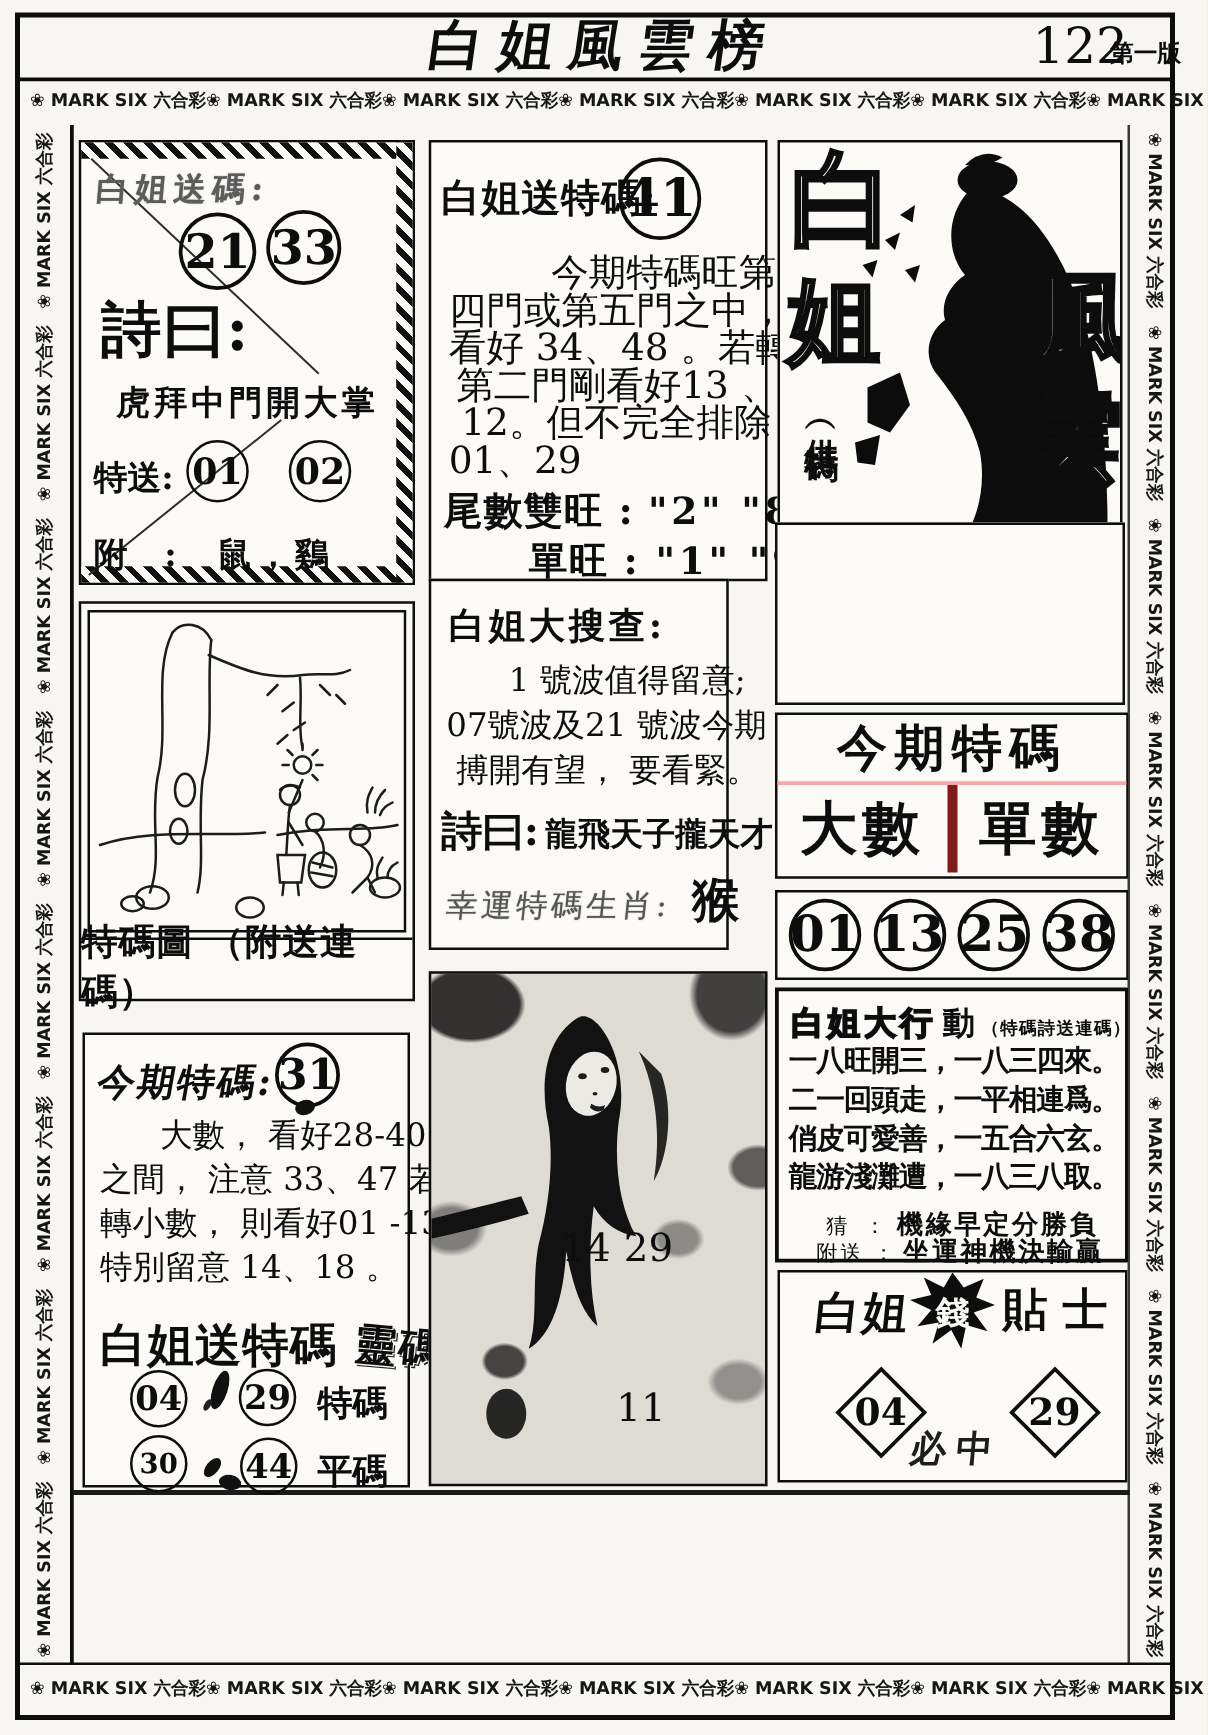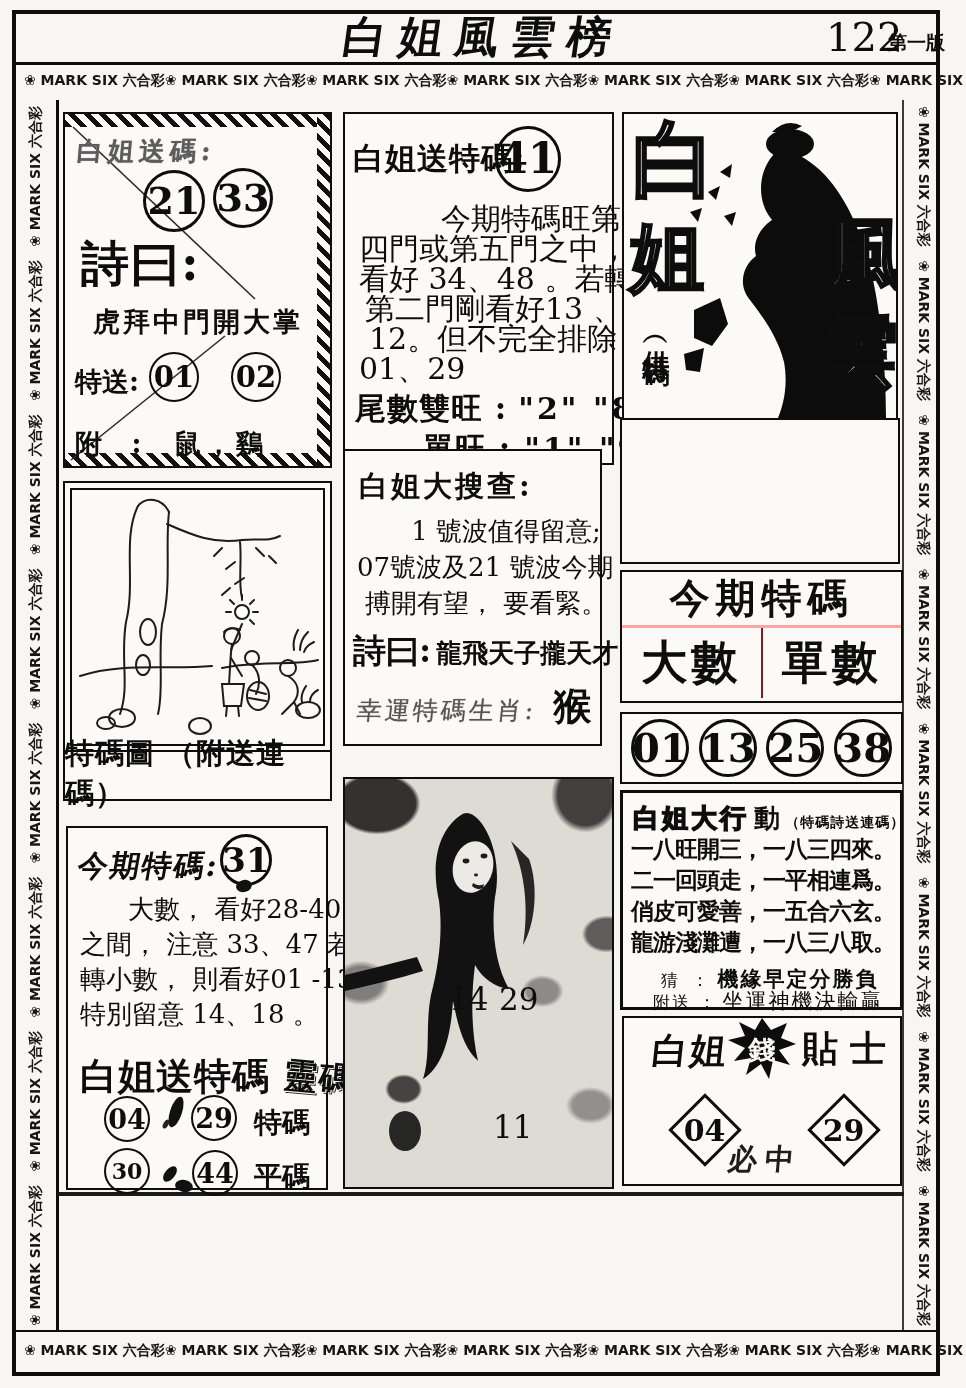--- a/index.html
+++ b/index.html
@@ -207,21 +207,21 @@
     <div class="abs" style="left:10px;top:274px;white-space:nowrap;">
       <span style="font-size:31px;font-weight:900;letter-spacing:1px;">尾數雙旺 :</span>
       <span style="font-size:30px;font-weight:700;margin-left:6px;letter-spacing:3px;">"2" "8"</span>
     </div>
     <div class="abs" style="left:78px;top:314px;white-space:nowrap;">
       <span style="font-size:31px;font-weight:900;letter-spacing:1px;">單旺 :</span>
       <span style="font-size:30px;font-weight:700;margin-left:8px;letter-spacing:3px;">"1" "9"</span>
     </div>
   </div>
 
-  <div class="box" style="left:343px;top:449px;width:259px;height:297px;text-align:center;">
+  <div class="box" style="left:343px;top:463px;width:240px;height:297px;">
     <div class="abs" style="left:14px;top:16px;font-size:29px;font-weight:800;letter-spacing:3px;">白姐大搜查:</div>
     <div class="abs" style="left:12px;top:62px;width:248px;font-size:26px;line-height:36px;">
       <div class="pline" style="padding-left:50px;">1 號波值得留意;</div>
       <div class="pline">07號波及21 號波今期</div>
       <div class="pline" style="padding-left:8px;">搏開有望， 要看緊。</div>
     </div>
     <div class="abs" style="left:8px;top:178px;white-space:nowrap;">
       <span style="font-size:33px;font-weight:900;">詩曰:</span>
       <span style="font-size:26px;font-weight:800;">龍飛天子攏天才</span>
     </div>
@@ -283,21 +283,21 @@
     <div class="abs" style="left:14px;top:212px;height:94px;overflow:hidden;writing-mode:vertical-rl;text-orientation:upright;
                 font-size:27px;font-weight:600;letter-spacing:4px;">（供特碼</div>
   </div>
 
   <div class="box" style="left:620px;top:418px;width:280px;height:146px;z-index:2;"></div>
 
   <div class="box" style="left:620px;top:570px;width:283px;height:133px;padding:0;">
     <div style="height:56px;border-bottom:3px solid #fca5a5;display:flex;align-items:center;justify-content:center;
                 font-family:'DejaVu Sans','Liberation Sans',sans-serif;font-size:40px;font-weight:900;letter-spacing:6px;">今期特碼</div>
     <div style="display:flex;height:70px;">
-      <div style="flex:1;border-right:2px solid #7f1d1d;display:flex;align-items:center;justify-content:center;
+      <div style="flex:1;border-right:8px solid #7f1d1d;display:flex;align-items:center;justify-content:center;
                   font-size:46px;font-weight:900;letter-spacing:4px;">大數</div>
       <div style="flex:1;display:flex;align-items:center;justify-content:center;
                   font-size:46px;font-weight:900;letter-spacing:4px;">單數</div>
     </div>
   </div>
 
   <div class="box" style="left:620px;top:712px;width:283px;height:72px;display:flex;align-items:center;justify-content:space-around;padding:0 4px;">
     <div class="circle" style="width:58px;height:58px;font-size:40px;">01</div>
     <div class="circle" style="width:58px;height:58px;font-size:40px;">13</div>
     <div class="circle" style="width:58px;height:58px;font-size:40px;">25</div>
@@ -316,21 +316,21 @@
       <div class="pline">二一回頭走，一平相連爲。</div>
       <div class="pline">俏皮可愛善，一五合六玄。</div>
       <div class="pline">龍游淺灘遭，一八三八取。</div>
     </div>
     <div class="abs" style="left:38px;top:172px;white-space:nowrap;">
       <span style="font-size:17px;letter-spacing:4px;">猜 ：</span>
       <span style="font-size:21px;font-weight:900;letter-spacing:2px;">機緣早定分勝負</span>
     </div>
     <div class="abs" style="left:30px;top:194px;white-space:nowrap;">
       <span style="font-size:17px;letter-spacing:2px;">附送 ：</span>
-      <span style="font-size:21px;font-weight:400;letter-spacing:2px;text-align:center;">坐運神機決輸贏</span>
+      <span style="font-size:21px;font-weight:700;letter-spacing:2px;text-align:center;">坐運神機決輸贏</span>
     </div>
   </div>
 
   <div class="box" style="left:622px;top:1016px;width:280px;height:170px;">
     <span class="abs" style="left:28px;top:14px;font-size:36px;font-weight:900;letter-spacing:2px;transform:skewX(-6deg);line-height:1;">白姐</span>
     <svg class="abs" width="68" height="64" viewBox="0 0 68 64" style="left:104px;top:0;">
       <polygon fill="#0d0d0d" points="34,0 43,12 59,5 53,20 68,26 51,32 62,47 45,42 41,61 33,46 18,57 23,40 6,43 17,30 0,22 17,18 11,4 27,12"></polygon>
       <text x="34" y="41" text-anchor="middle" font-size="27" font-weight="bold" fill="#fbfaf6" font-family="DejaVu Serif, serif">錢</text>
     </svg>
     <span class="abs" style="left:178px;top:12px;font-size:36px;font-weight:800;letter-spacing:12px;line-height:1;">貼士</span>

